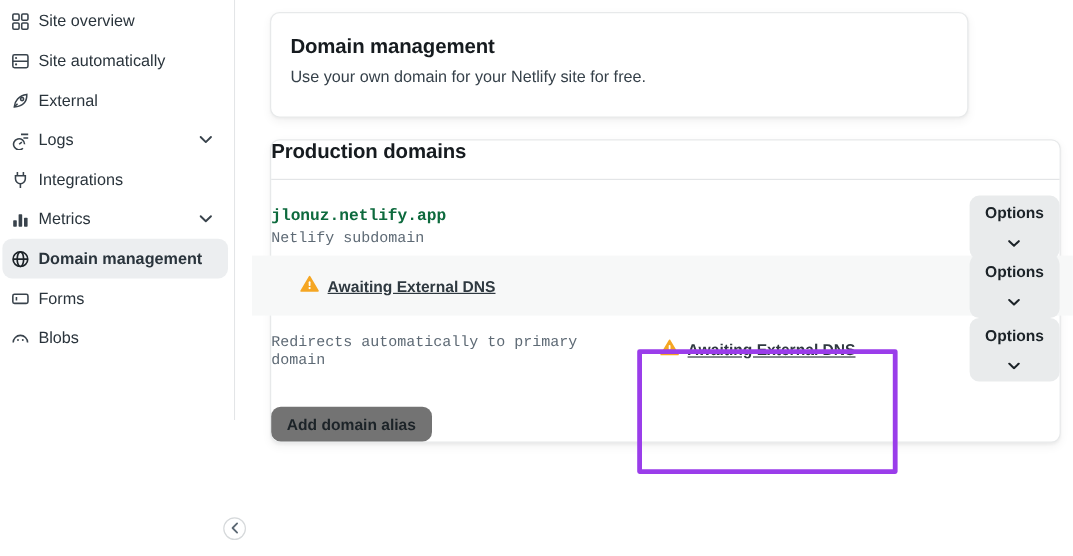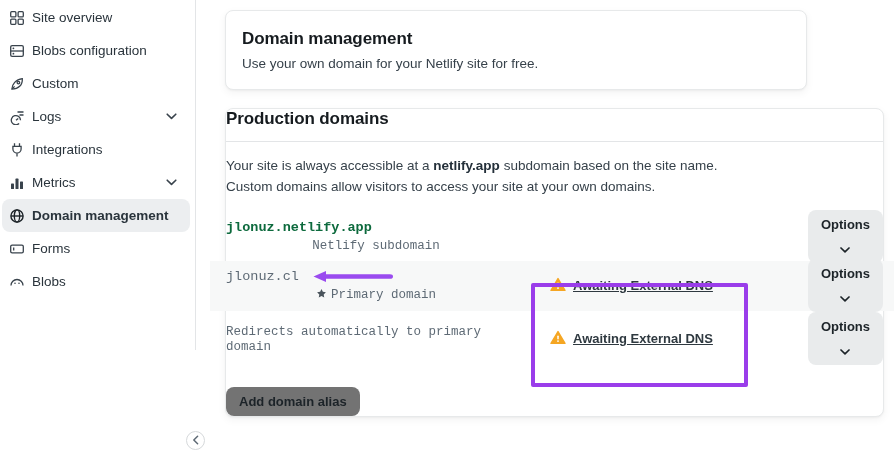--- a/index.html
+++ b/index.html
@@ -29,37 +29,37 @@
     background:#fff;border:1px solid #d6d9db;display:flex;align-items:center;justify-content:center;
     z-index:6;cursor:pointer;padding:0;}
 
   
   .main{position:absolute;left:196px;top:0;right:0;bottom:0;padding:10px 0 0 29px;background:#fff;}
   .card{background:#fff;border:1px solid #e7e9ea;border-radius:8px;
     box-shadow:0 1px 2px rgba(0,0,0,.04),0 3px 8px rgba(0,0,0,.05);}
   .card-title{margin:0;font-size:17px;font-weight:bold;color:#161b1f;letter-spacing:-.1px;}
 
   .card1{width:582px;padding:18px 16px;margin-bottom:18px;}
-  .card1 .subtitle{margin:7px 0 0;font-size:13.5px;color:#36414a;}
+  .card1 .subtitle{margin:7px 0 8px;font-size:13.5px;color:#36414a;}
 
   .card2{width:659px;position:relative;}
   .divider{height:1px;background:#e3e5e7;margin-top:12px;}
   .desc{margin:14px 0 0;font-size:13.5px;line-height:1.55;color:#36414a;max-width:522px;}
   .desc b{color:#24303a;}
 
   .rows{margin-top:15px;}
   .drow{display:flex;align-items:center;margin:0 -16px;padding:0 16px;}
   .drow.r1{height:48px;}
   .drow.r2{height:50px;background:#f7f8f8;}
   .drow.r3{height:56px;}
   .dleft{width:300px;font-family:Liberation Mono, monospace;}
   .domain-line{display:flex;align-items:center;font-size:13.5px;line-height:17px;}
   .domain{text-decoration:none;color:#5e6a75;}
   .domain.green{color:var(--domain-green,#0d6a3d);font-weight:bold;}
-  .sub{margin-top:3px;font-size:12.5px;color:var(--muted-text,#5e6a75);display:flex;align-items:center;gap:4px;line-height:15px;justify-content:center;}
+  .sub{margin-top:3px;font-size:12.5px;color:var(--muted-text,#5e6a75);display:flex;align-items:center;gap:4px;line-height:15px;}
   .status{display:flex;align-items:center;gap:7px;padding-left:24px;font-size:13px;}
   .status-link{color:#2f3940;text-decoration:underline;font-weight:bold;}
   .opt-btn{margin-left:auto;display:inline-flex;align-items:center;gap:9px;background:#e9ebec;border:none;
     border-radius:8px;padding:7px 13px;font-size:13px;font-weight:bold;color:#1c2328;
     font-family:"Liberation Sans",sans-serif;cursor:pointer;flex-direction:column;}
   .add-btn{margin-top:20px;background:#737373;border:none;border-radius:8px;padding:7px 13px;
     font-size:13px;font-weight:bold;color:#1c2328;font-family:"Liberation Sans",sans-serif;cursor:pointer;}
 
   
   .annotation-rect{position:absolute;left:305px;top:174px;width:217px;height:104px;
@@ -88,32 +88,32 @@
 
     <div class="nav-item">
       <span class="nav-icon">
         <svg width="16" height="16" viewBox="0 0 16 16" fill="none" stroke="#39434c" stroke-width="1.3">
           <rect x="1.7" y="2.6" width="12.6" height="10.8" rx="1.4"></rect>
             <line x1="1.7" y1="8" x2="14.3" y2="8"></line>
           <circle cx="4.4" cy="5.3" r="0.9" fill="#39434c" stroke="none"></circle>
             <circle cx="4.4" cy="10.7" r="0.9" fill="#39434c" stroke="none"></circle>
         </svg>
         </span>
-      <span>Blobs configuration</span>
+      <span>Site automatically</span>
     </div>
 
     <div class="nav-item">
       <span class="nav-icon">
         <svg width="16" height="16" viewBox="0 0 16 16" fill="none" stroke="#39434c" stroke-width="1.3">
           <path d="M2.9 13.1 C3.1 8.4 6.6 3.5 13.3 2.7 C13.7 9.2 9.4 12.9 2.9 13.1 Z"></path>
           <circle cx="9.4" cy="6.6" r="1.3"></circle>
             <path d="M5.6 10.4 L3.2 12.8"></path>
         </svg>
         </span>
-      <span>Custom</span>
+      <span>External</span>
     </div>
 
     <div class="nav-item">
       <span class="nav-icon">
         <svg width="16" height="16" viewBox="0 0 16 16" fill="none" stroke="#39434c" stroke-width="1.3">
           <path d="M8.5 3 h6 M10.5 6 h4"></path>
           <path d="M11.5 11.2 a4.6 4.6 0 1 0 -1.4 3.3"></path>
           <path d="M7 11.2 L9.2 9.4"></path>
         </svg>
         </span>
@@ -198,21 +198,20 @@
 
     <section class="card card1">
       <h1 class="card-title">Domain management</h1>
       <p class="subtitle">Use your own domain for your Netlify site for free.</p>
     </section>
 
     <section class="card card2">
       <h1 class="card-title">Production domains</h1>
       <div class="divider"></div>
 
-      <p class="desc"><span>Your site is always accessible at a </span><b>netlify.app</b><span> subdomain based on the site name. Custom domains allow visitors to access your site at your own domains.</span></p>
 
       <div class="rows">
 
         <div class="drow r1">
           <div class="dleft">
             <div class="domain-line">
               <a href="#" class="domain green">jlonuz.netlify.app</a>
             </div>
             <div class="sub">
                 <span>Netlify subdomain</span>
@@ -220,36 +219,20 @@
           </div>
           <button class="opt-btn">
             <span>Options</span>
             <span><svg width="10" height="6" viewBox="0 0 10 6" fill="none" stroke="#1c2328" stroke-width="1.7" stroke-linecap="round" stroke-linejoin="round">
                   <path d="M1 1 L5 4.8 L9 1"></path>
                 </svg></span>
           </button>
         </div>
 
         <div class="drow r2">
-          <div class="dleft">
-            <div class="domain-line">
-              <span class="domain">jlonuz.cl</span>
-              <span class="arrow">
-                <svg width="80" height="13" viewBox="0 0 80 13" fill="#9a4bef">
-                    <path d="M0.5 6.5 L13 0.9 L13 4.2 L77 4.2 Q80 4.2 80 6.5 Q80 8.8 77 8.8 L13 8.8 L13 12.1 Z"></path>
-                  </svg>
-              </span>
-            </div>
-            <div class="sub">
-              <span><svg width="11" height="11" viewBox="0 0 16 16" fill="#4a545c">
-                    <path d="M8 1.6 l2 4 4.4.6 -3.2 3.1 .8 4.4 L8 11.6 4 13.7 l.8-4.4 -3.2-3.1 4.4-.6 Z"></path>
-                  </svg></span>
-              <span>Primary domain</span>
-            </div>
-          </div>
           <div class="status">
             <span><svg width="16" height="15" viewBox="0 0 16 15">
                   <path d="M8 1.6 L15 13.4 H1 Z" fill="#f5a623" stroke="#f5a623" stroke-width="1.4" stroke-linejoin="round"></path>
                   <rect x="7.25" y="5.4" width="1.5" height="4" rx="0.75" fill="#fff"></rect>
                   <circle cx="8" cy="11.1" r="0.95" fill="#fff"></circle>
                 </svg></span>
             <a href="#" class="status-link">Awaiting External DNS</a>
           </div>
           <button class="opt-btn">
             <span>Options</span>

